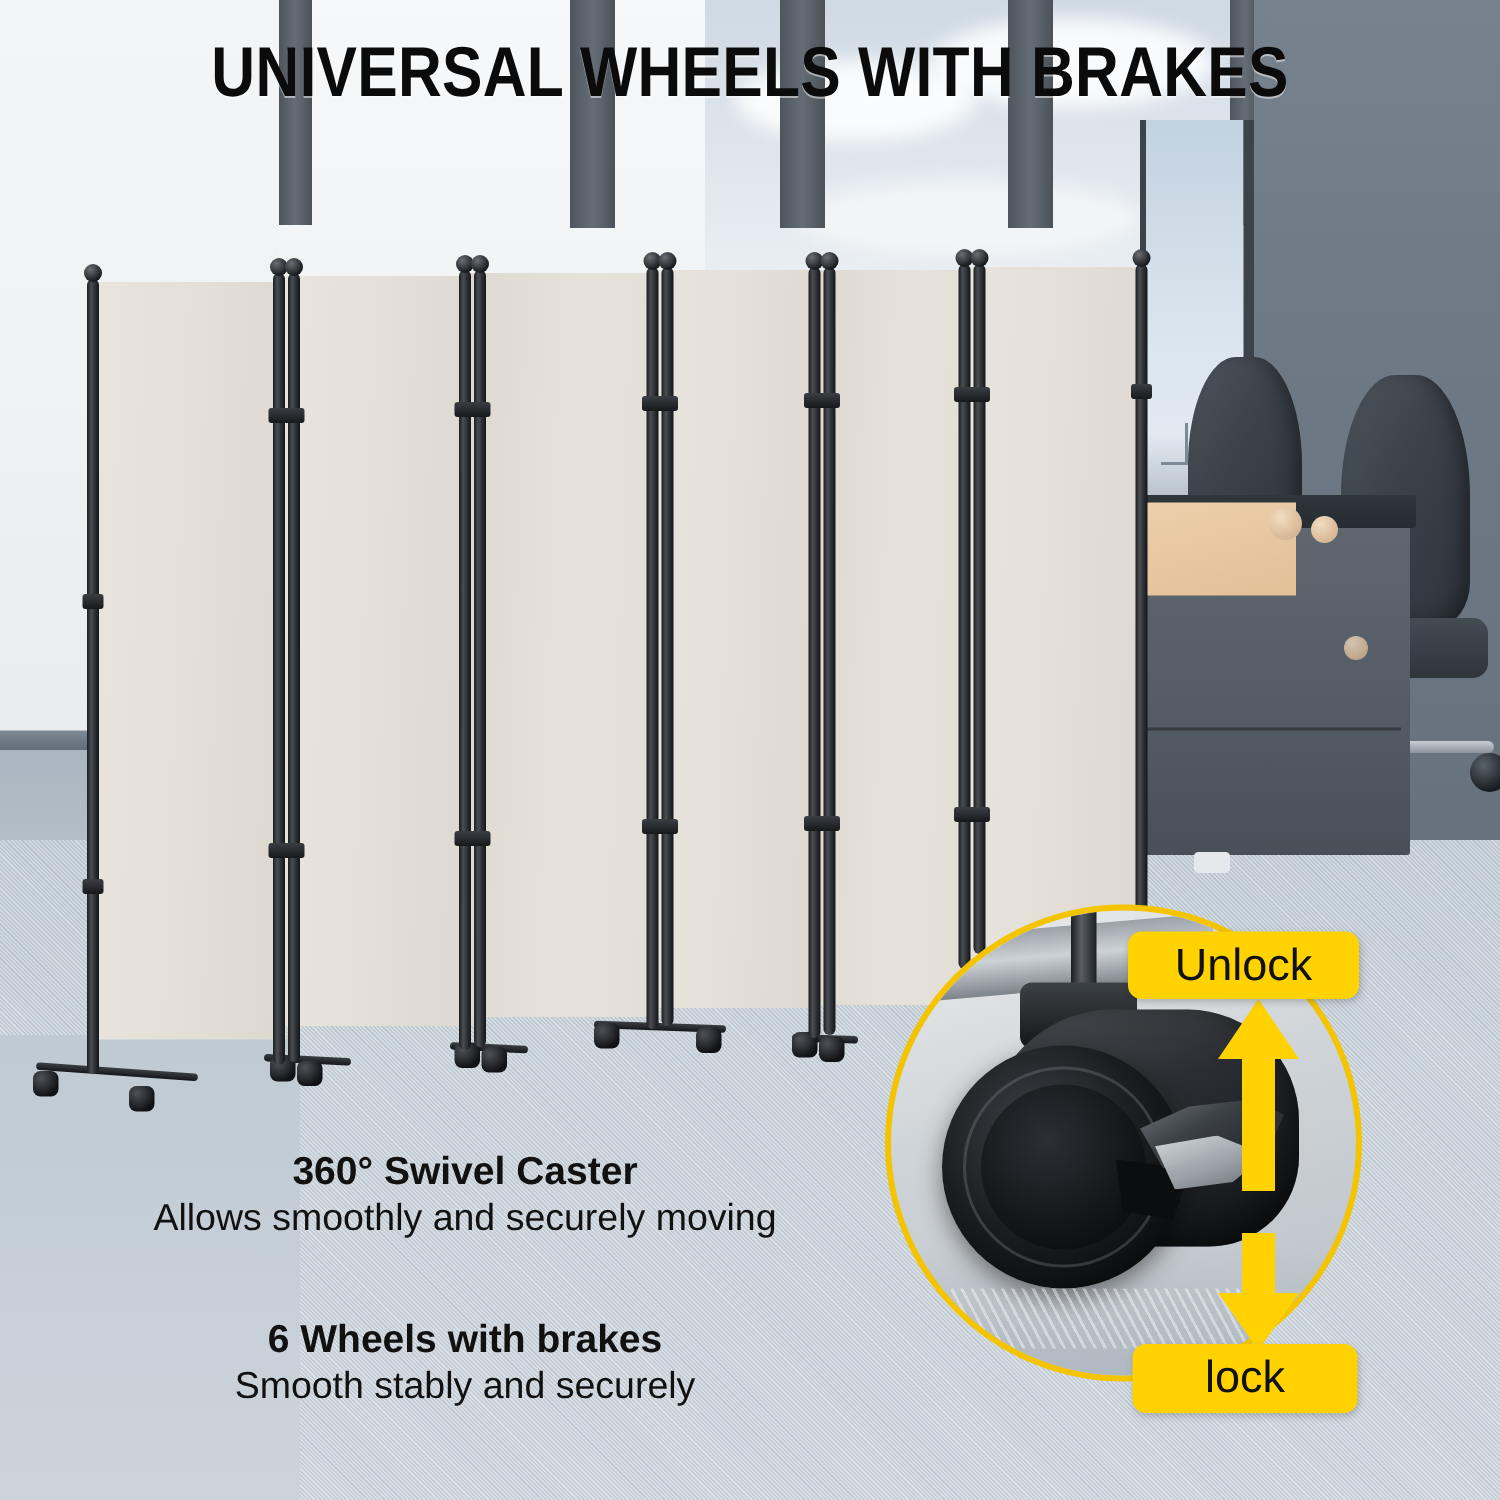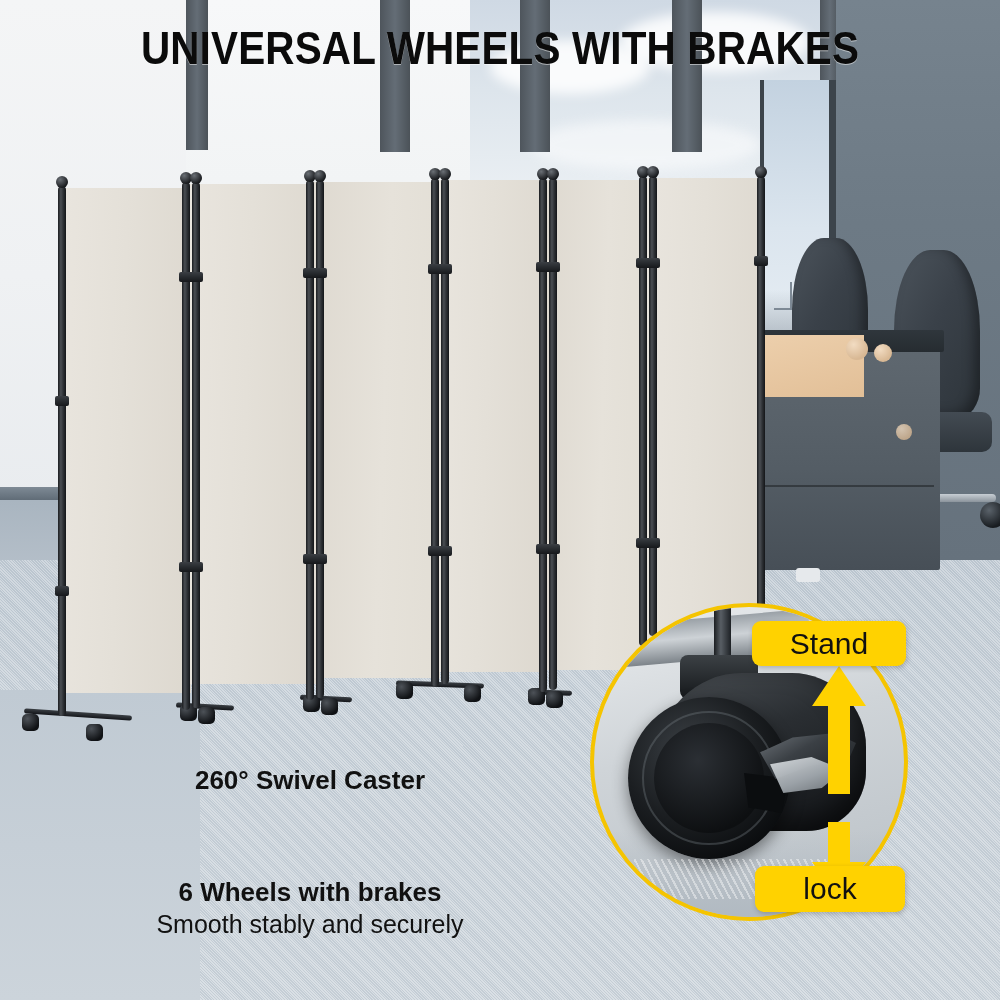--- a/index.html
+++ b/index.html
@@ -345,21 +345,22 @@
     <div class="pole" style="left:757px;top:176px;height:440px;">
       <div class="cap"></div>
         <div class="clamp" style="top:80px;"></div>
     </div>
   </div>
 
   <div class="title">UNIVERSAL WHEELS WITH BRAKES</div>
 
 
   <div class="feat" style="left:40px;top:764px;width:540px;">
-    <div class="h">260° Swivel Caster</div>
+    <div class="h">360° Swivel Caster</div>
+    <div class="p">Allows smoothly and securely moving</div>
   </div>
 
   <div class="feat" style="left:40px;top:876px;width:540px;">
     <div class="h">6 Wheels with brakes</div>
     <div class="p">Smooth stably and securely</div>
   </div>
 
   <div class="inset">
     <div class="floor-i"></div>
     <div class="bracket"></div>
@@ -375,20 +376,20 @@
 
   <svg class="arrow" style="left:812px;top:666px;" width="54" height="128" viewBox="0 0 54 128">
     <polygon points="27,0 54,40 38,40 38,128 16,128 16,40 0,40" fill="#FFD200"></polygon>
   </svg>
 
   <svg class="arrow" style="left:812px;top:822px;" width="54" height="78" viewBox="0 0 54 78">
     <polygon points="16,0 38,0 38,40 54,40 27,78 0,40 16,40" fill="#FFD200"></polygon>
   </svg>
 
   <div class="badge" style="left:752px;top:621px;width:154px;height:45px;">
-    <span>Stand</span>
-  </div>
-
-  <div class="badge" style="left:755px;top:866px;width:150px;height:46px;">
+    <span>Unlock</span>
+  </div>
+
+  <div class="badge" style="left:755px;top:896px;width:150px;height:46px;">
     <span>lock</span>
   </div>
 
 </div>
 
 </body></html>

